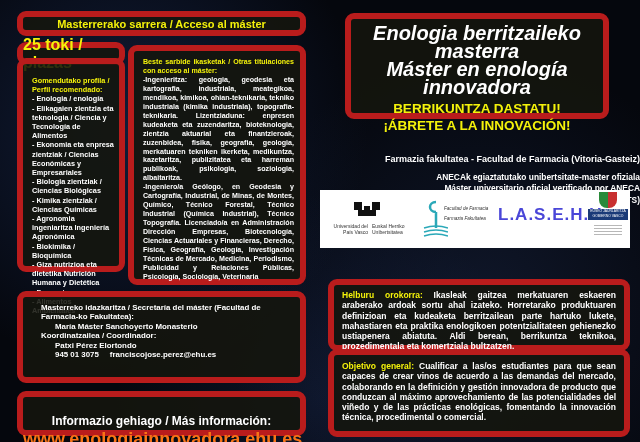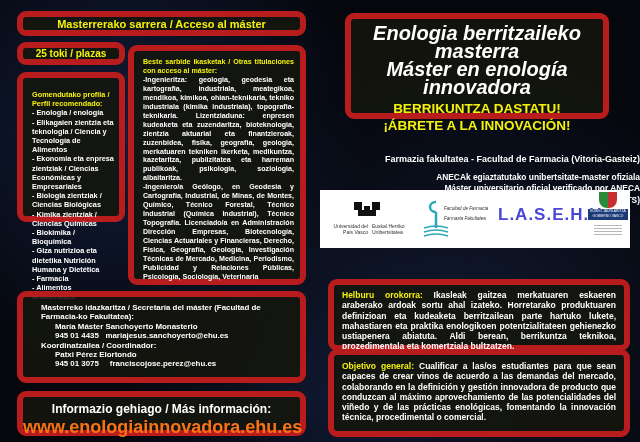--- a/index.html
+++ b/index.html
@@ -10,28 +10,28 @@
       radial-gradient(circle at 75% 70%, rgba(40,60,110,.3) 0, transparent 45%),
       radial-gradient(circle at 50% 90%, rgba(30,50,100,.3) 0, transparent 40%),
       radial-gradient(1px 1px at 10px 10px, #6a8ad0 50%, transparent 51%);
     background-size:auto,auto,auto,7px 9px;
     font-family:"Liberation Sans",sans-serif;color:#fff;}
   .box{position:absolute;border:6px solid #b91c1c;border-radius:9px;background:rgba(20,22,14,.88);box-sizing:border-box;}
   .yel{color:#f4f20a;}
   .t{font-size:7.6px;line-height:9.1px;font-weight:bold;}
   .just{text-align:justify;}
   #hdr{left:17px;top:11px;width:289px;height:25px;display:flex;align-items:center;justify-content:center;font-size:11px;font-weight:bold;}
-  #plazas{left:17px;top:42px;width:108px;height:23px;display:flex;align-items:center;justify-content:center;font-size:10px;font-weight:bold;}
-  #profile{left:17px;top:72px;width:108px;height:150px;padding:12px 4px 20px 9px;}
+  #plazas{left:17px;top:42px;width:108px;height:23px;display:flex;align-items:center;justify-content:center;font-size:16px;font-weight:bold;}
+  #profile{left:17px;top:58px;width:108px;height:214px;padding:12px 4px 20px 9px;}
   #profile .t{font-size:7.3px;line-height:9.2px;}
   #beste{left:128px;top:45px;width:178px;height:240px;padding:7px 6px 4px 9px;}
   #beste .t{font-size:7.1px;line-height:8.95px;}
   #contact{left:17px;top:291px;width:289px;height:92px;padding:6px 8px;}
   #contact .t{font-size:7.9px;line-height:9.4px;}
-  #more{left:17px;top:391px;width:289px;height:45px;text-align:center;padding-top:5px;}
+  #more{left:17px;top:391px;width:289px;height:45px;text-align:center;padding-top:17px;}
   #more .l1{font-size:12px;font-weight:bold;}
   #more .l2{font-size:18px;font-weight:bold;color:#f97316;margin-top:1px;}
   #title{left:345px;top:13px;width:264px;height:106px;text-align:center;padding-top:5px;}
   #title .it{font-style:italic;font-weight:bold;font-size:20px;line-height:18px;}
   #title .cap{font-weight:bold;font-size:13.5px;line-height:17px;margin-top:4px;}
   .center{position:absolute;left:320px;width:320px;text-align:right;font-weight:bold;margin-top:28px;}
   #fac{top:126px;font-size:9px;}
   #aneca{top:144px;font-size:8.4px;line-height:11.3px;}
   #logos{position:absolute;left:320px;top:190px;width:310px;height:58px;background:#fff;}
   #helburu{left:328px;top:279px;width:302px;height:72px;padding:5px 8px;}
@@ -52,39 +52,36 @@
   <span>25 toki / plazas</span>
 </div>
 
 <div id="profile" class="box">
   <p class="t yel">Gomendutako profila / Perfil recomendado:</p>
   <p class="t">- Enologia / enología</p>
   <p class="t">- Elikagaien zientzia eta teknologia / Ciencia y Tecnología de Alimentos</p>
   <p class="t">- Ekonomia eta enpresa zientziak / Ciencias Económicas y Empresariales</p>
   <p class="t">- Biologia zientziak / Ciencias Biológicas</p>
   <p class="t">- Kimika zientziak / Ciencias Químicas</p>
+  <p class="t">- Agronomia ingeniaritza Ingeniería Agronómica</p>
   <p class="t">- Biokimika / Bioquímica</p>
   <p class="t">- Giza nutrizioa eta dietetika Nutrición Humana y Dietética</p>
   <p class="t">- Farmacia</p>
   <p class="t">- Alimentos Ambientales</p>
 </div>
 
 <div id="beste" class="box">
   <p class="t yel just">Beste sarbide ikasketak / Otras titulaciones con acceso al máster:</p>
   <p class="t just">-Ingenieritza: geologia, geodesia eta kartografia, industriala, meategikoa, mendikoa, kimikoa, ohian-teknikaria, tekniko industriala (kimika industriala), topografia-teknikaria. Lizentziaduna: enpresen kudeaketa eta zuzendaritza, bioteknologia, zientzia aktuarial eta finantzieroak, zuzenbidea, fisika, geografia, geologia, merkatuaren tekniken ikerketa, medikuntza, kazetaritza, publizitatea eta harreman publikoak, psikologia, soziologia, albaitaritza.</p>
   <p class="t just">-Ingeniero/a Geólogo, en Geodesia y Cartografía, Industrial, de Minas, de Montes, Químico, Técnico Forestal, Técnico Industrial (Química Industrial), Técnico Topografía. Licenciado/a en Administración Dirección Empresas, Biotecnología, Ciencias Actuariales y Financieras, Derecho, Física, Geografía, Geología, Investigación Técnicas de Mercado, Medicina, Periodismo, Publicidad y Relaciones Públicas, Psicología, Sociología, Veterinaria</p>
 </div>
 
 <div id="contact" class="box">
   <p class="t indent1">Masterreko idazkaritza / Secretaría del máster (Facultad de Farmacia-ko Fakultatea):</p>
   <p class="t indent2">María Máster Sanchoyerto Monasterio</p>
-  <p class="t indent2">
-    <span>945 01 4435</span>&nbsp;&nbsp;
-    <span>mariajesus.sanchoyerto@ehu.es</span>
-  </p>
   <p class="t indent1">Koordinatzailea / Coordinador:</p>
   <p class="t indent2">Patxi Pérez Elortondo</p>
   <p class="t indent2">
     <span>945 01 3075</span>&nbsp;&nbsp;&nbsp;&nbsp;
     <span>franciscojose.perez@ehu.es</span>
   </p>
 </div>
 
 <div id="more" class="box">
   <div class="l1">Informazio gehiago / Más información:</div>

